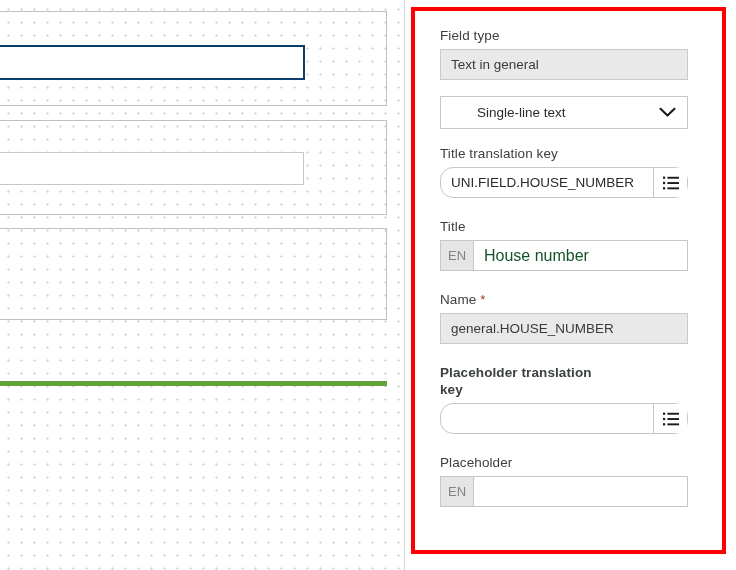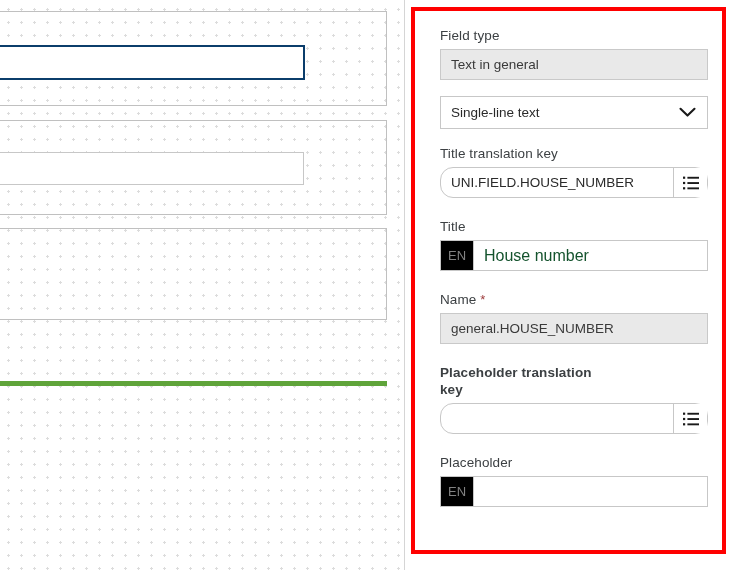--- a/index.html
+++ b/index.html
@@ -104,21 +104,21 @@
     margin-bottom: 5px;
     letter-spacing: 0.1px;
   }
   .prop-label .req {
     color: #9d3b3b;
     font-size: 13px;
   }
 
   .input-box {
     box-sizing: border-box;
-    width: 268px;
+    width: 248px;
     height: 31px;
     border: 1px solid #c7c7c7;
     background: #ffffff;
     display: flex;
     align-items: center;
     font-size: 13.5px;
     color: #2a2a2a;
   }
   .input-box.disabled {
     background: #e9e9e9;
@@ -128,20 +128,21 @@
   .input-text {
     padding-left: 10px;
     white-space: nowrap;
     overflow: hidden;
   }
 
   
   .select-box {
     justify-content: space-between;
     height: 33px;
+    padding-left: 26px;
   }
   .chev {
     width: 22px;
     height: 22px;
     margin-right: 9px;
     flex: 0 0 auto;
     display: flex;
     align-items: center;
     justify-content: center;
   }
@@ -171,21 +172,21 @@
   .locale-tag {
     flex: 0 0 auto;
     width: 32px;
     height: 100%;
     border-right: 1px solid #c7c7c7;
     display: flex;
     align-items: center;
     justify-content: center;
     font-size: 13px;
     color: #828282;
-    background: #000000;
+    background: #e5e5e5;
   }
   .locale-value {
     flex: 1 1 auto;
     padding-left: 10px;
     font-size: 16px;
     color: #14532d;
     white-space: nowrap;
     overflow: hidden;
   }
 

